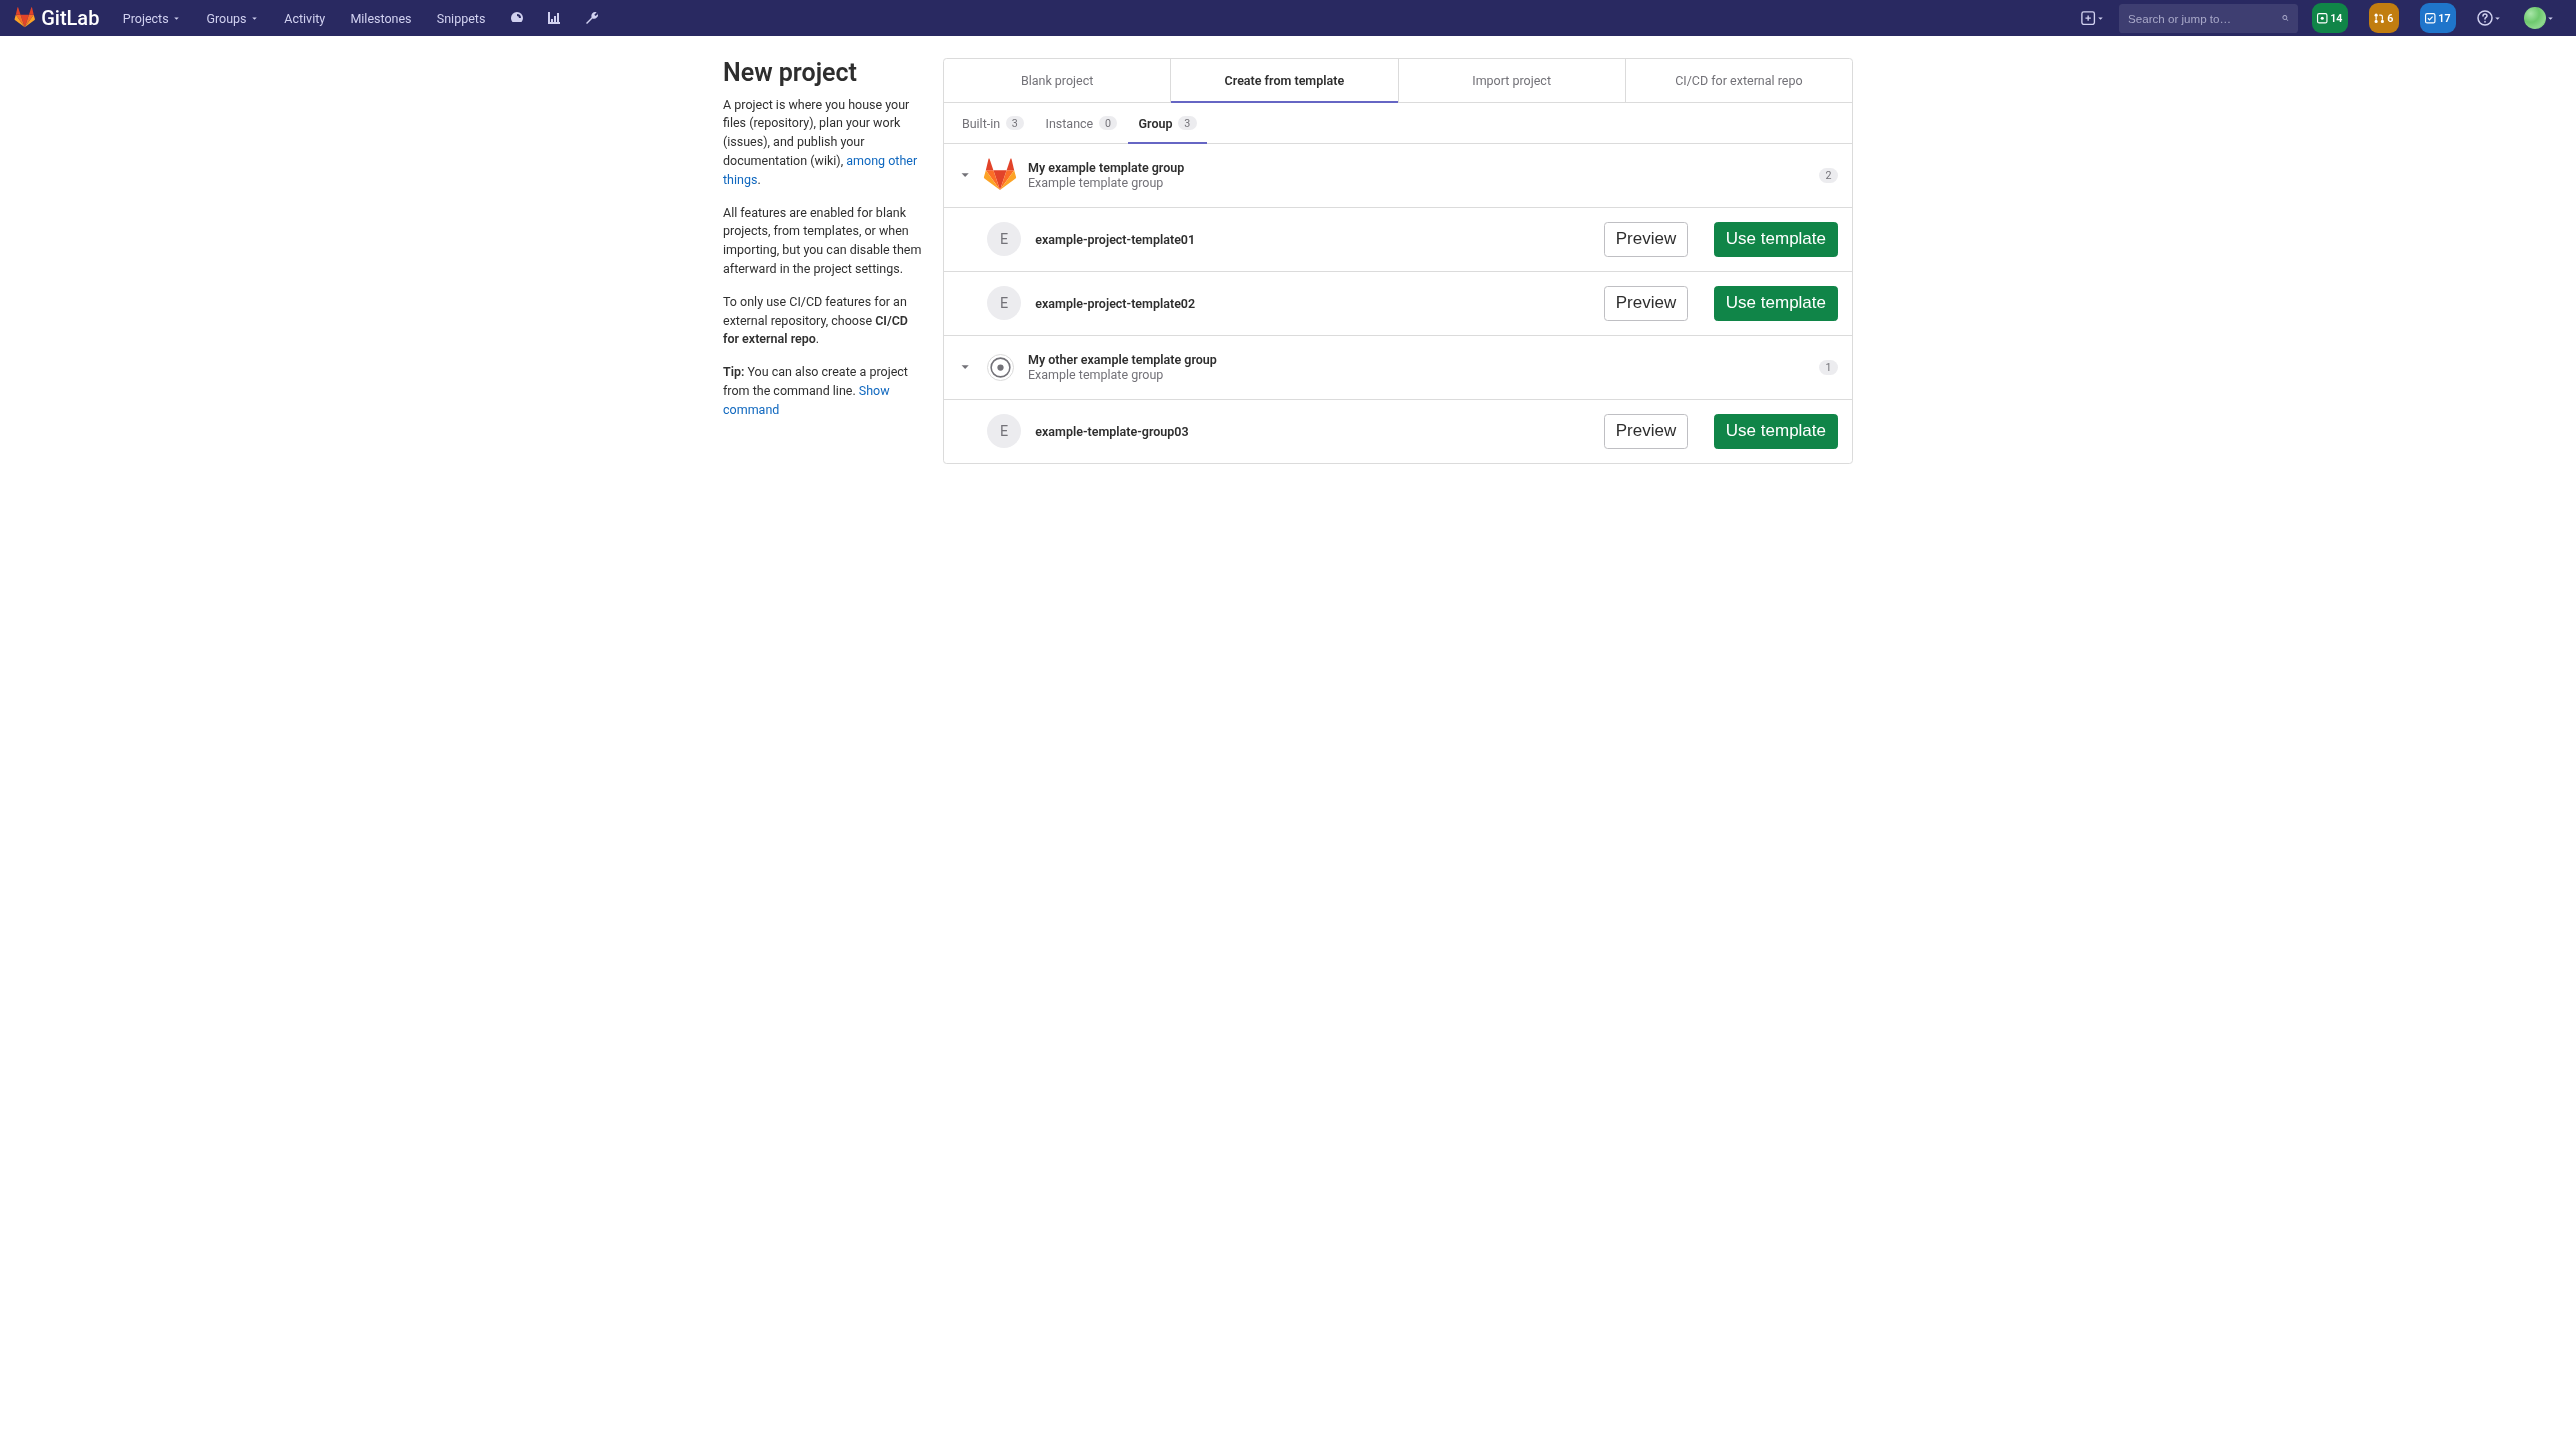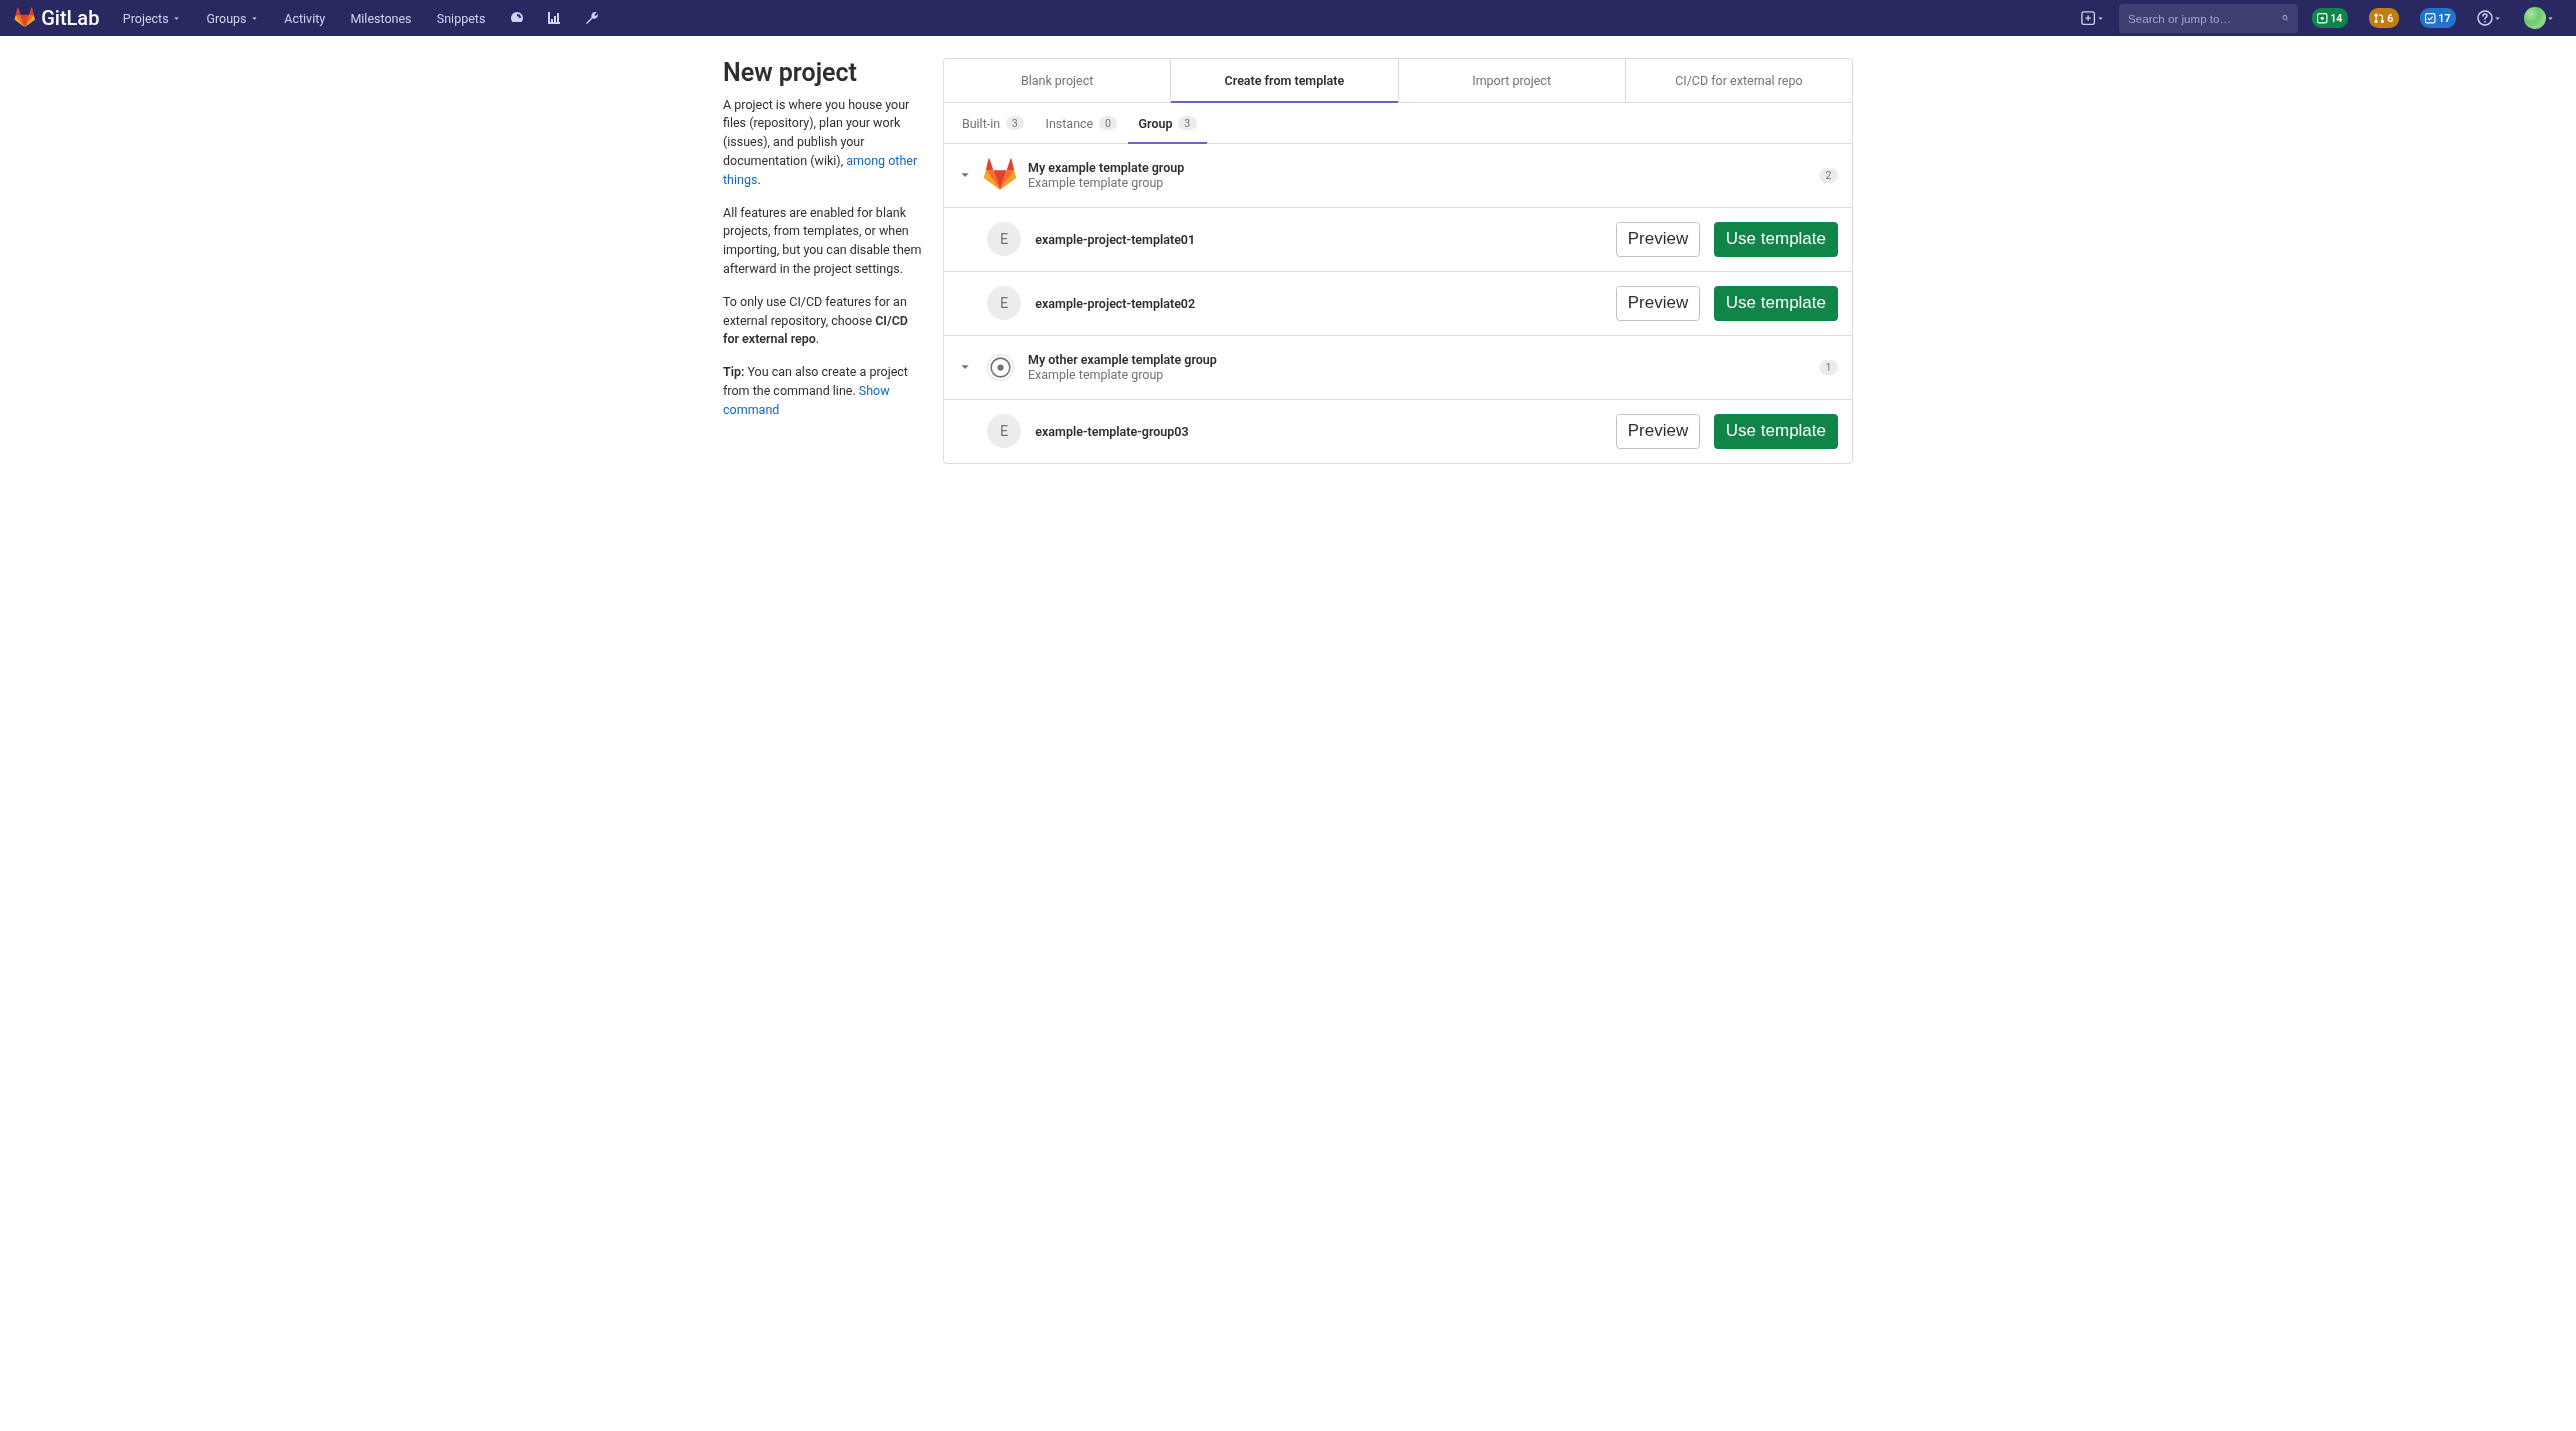--- a/index.html
+++ b/index.html
@@ -11,21 +11,21 @@
 .navbar .logo { display: flex; align-items: center; gap: 5.4px; color: #fff; font-weight: 500; font-size: 20px; margin-right: 7.2px; }
 .navbar .logo svg { width: 21.5px; height: 21.5px; }
 .nav-link { color: #d1d1f0; padding: 0 9px; font-size: 12.5px; display: flex; align-items: center; gap: 3.6px; cursor: pointer; height: 46px; }
 .nav-icon-btn { color: #d1d1f0; padding: 0 7.2px; display: flex; align-items: center; height: 36px; cursor: pointer; }
 .chev-down { width: 9px; height: 9px; fill: currentColor; }
 .spacer { flex: 1; }
 .search-box { background: rgba(255,255,255,0.1); border-radius: 3.6px; height: 29px; width: 179px; display: flex; align-items: center; padding: 0 9px; color: #a9a9c9; }
 .search-box input { background: transparent; border: none; outline: none; color: #fff; font-size: 11.6px; flex: 1; }
 .search-box input::placeholder { color: #a9a9c9; }
 .search-box svg { width: 14.3px; height: 14.3px; fill: #a9a9c9; }
-.badge-nav { display: inline-flex; align-items: center; height: 20px; border-radius: 9px; padding: 0 5.4px 0 3.6px; font-size: 10.7px; font-weight: 600; color: #fff; gap: 1.8px; }
+.badge-nav { display: inline-flex; align-items: center; height: 30px; border-radius: 9px; padding: 0 5.4px 0 3.6px; font-size: 10.7px; font-weight: 600; color: #fff; gap: 1.8px; }
 .badge-nav svg { width: 12.5px; height: 12.5px; fill: #fff; }
 .badge-green { background: #108548; }
 .badge-orange { background: #c17d10; }
 .badge-blue { background: #1f75cb; }
 .avatar-header { width: 21.5px; height: 21.5px; border-radius: 50%; background: radial-gradient(circle at 30% 30%, #a8e6a8, #6ec96e 40%, #8fd98f 70%, #4db34d); display: inline-block; }
 
 .page { display: flex; padding: 21.5px 21.5px; gap: 18px; max-width: 1305px; margin: 0 auto; }
 .side { width: 268px; padding: 0 0 0 66px; flex-shrink: 0; }
 .side h1 { font-size: 25px; font-weight: 600; margin-bottom: 9px; }
 .side p { font-size: 12.5px; line-height: 1.5; margin-bottom: 14.3px; color: #303030; }
@@ -51,21 +51,21 @@
 .group-header .titles { flex: 1; }
 .group-header .titles .t1 { font-weight: 600; font-size: 12.5px; }
 .group-header .titles .t2 { color: #737278; font-size: 12.5px; }
 .group-header .count-badge { font-size: 10.7px; }
 
 .template-row { display: flex; align-items: center; padding: 14.3px 14.3px 14.3px 43px; gap: 14.3px; border-bottom: 0.9px solid #dbdbdb; }
 .template-row:last-child { border-bottom: none; }
 .template-row .proj-avatar { width: 34px; height: 34px; border-radius: 50%; background: #ececef; display: flex; align-items: center; justify-content: center; color: #737278; font-size: 14.3px; }
 .template-row .proj-name { flex: 1; font-weight: 600; }
 .btn { border: 0.9px solid #bfbfc3; background: #fff; border-radius: 3.6px; padding: 6.3px 10.7px; font-size: 17px; cursor: pointer; color: #2e2e2e; }
-.btn-primary { background: #108548; border-color: #108548; color: #fff; }
+.btn-primary { background: #108548; border-color: #108548; color: #fff; margin-left: 12px; }
 
 .tanuki { width: 34px; height: 34px; }
 </style>
 </head>
 <body>
 
 <div class="navbar">
   <a class="logo">
     <svg viewBox="0 0 36 36">
         <path fill="#e24329" d="M18 34L11 13h14z"></path>

